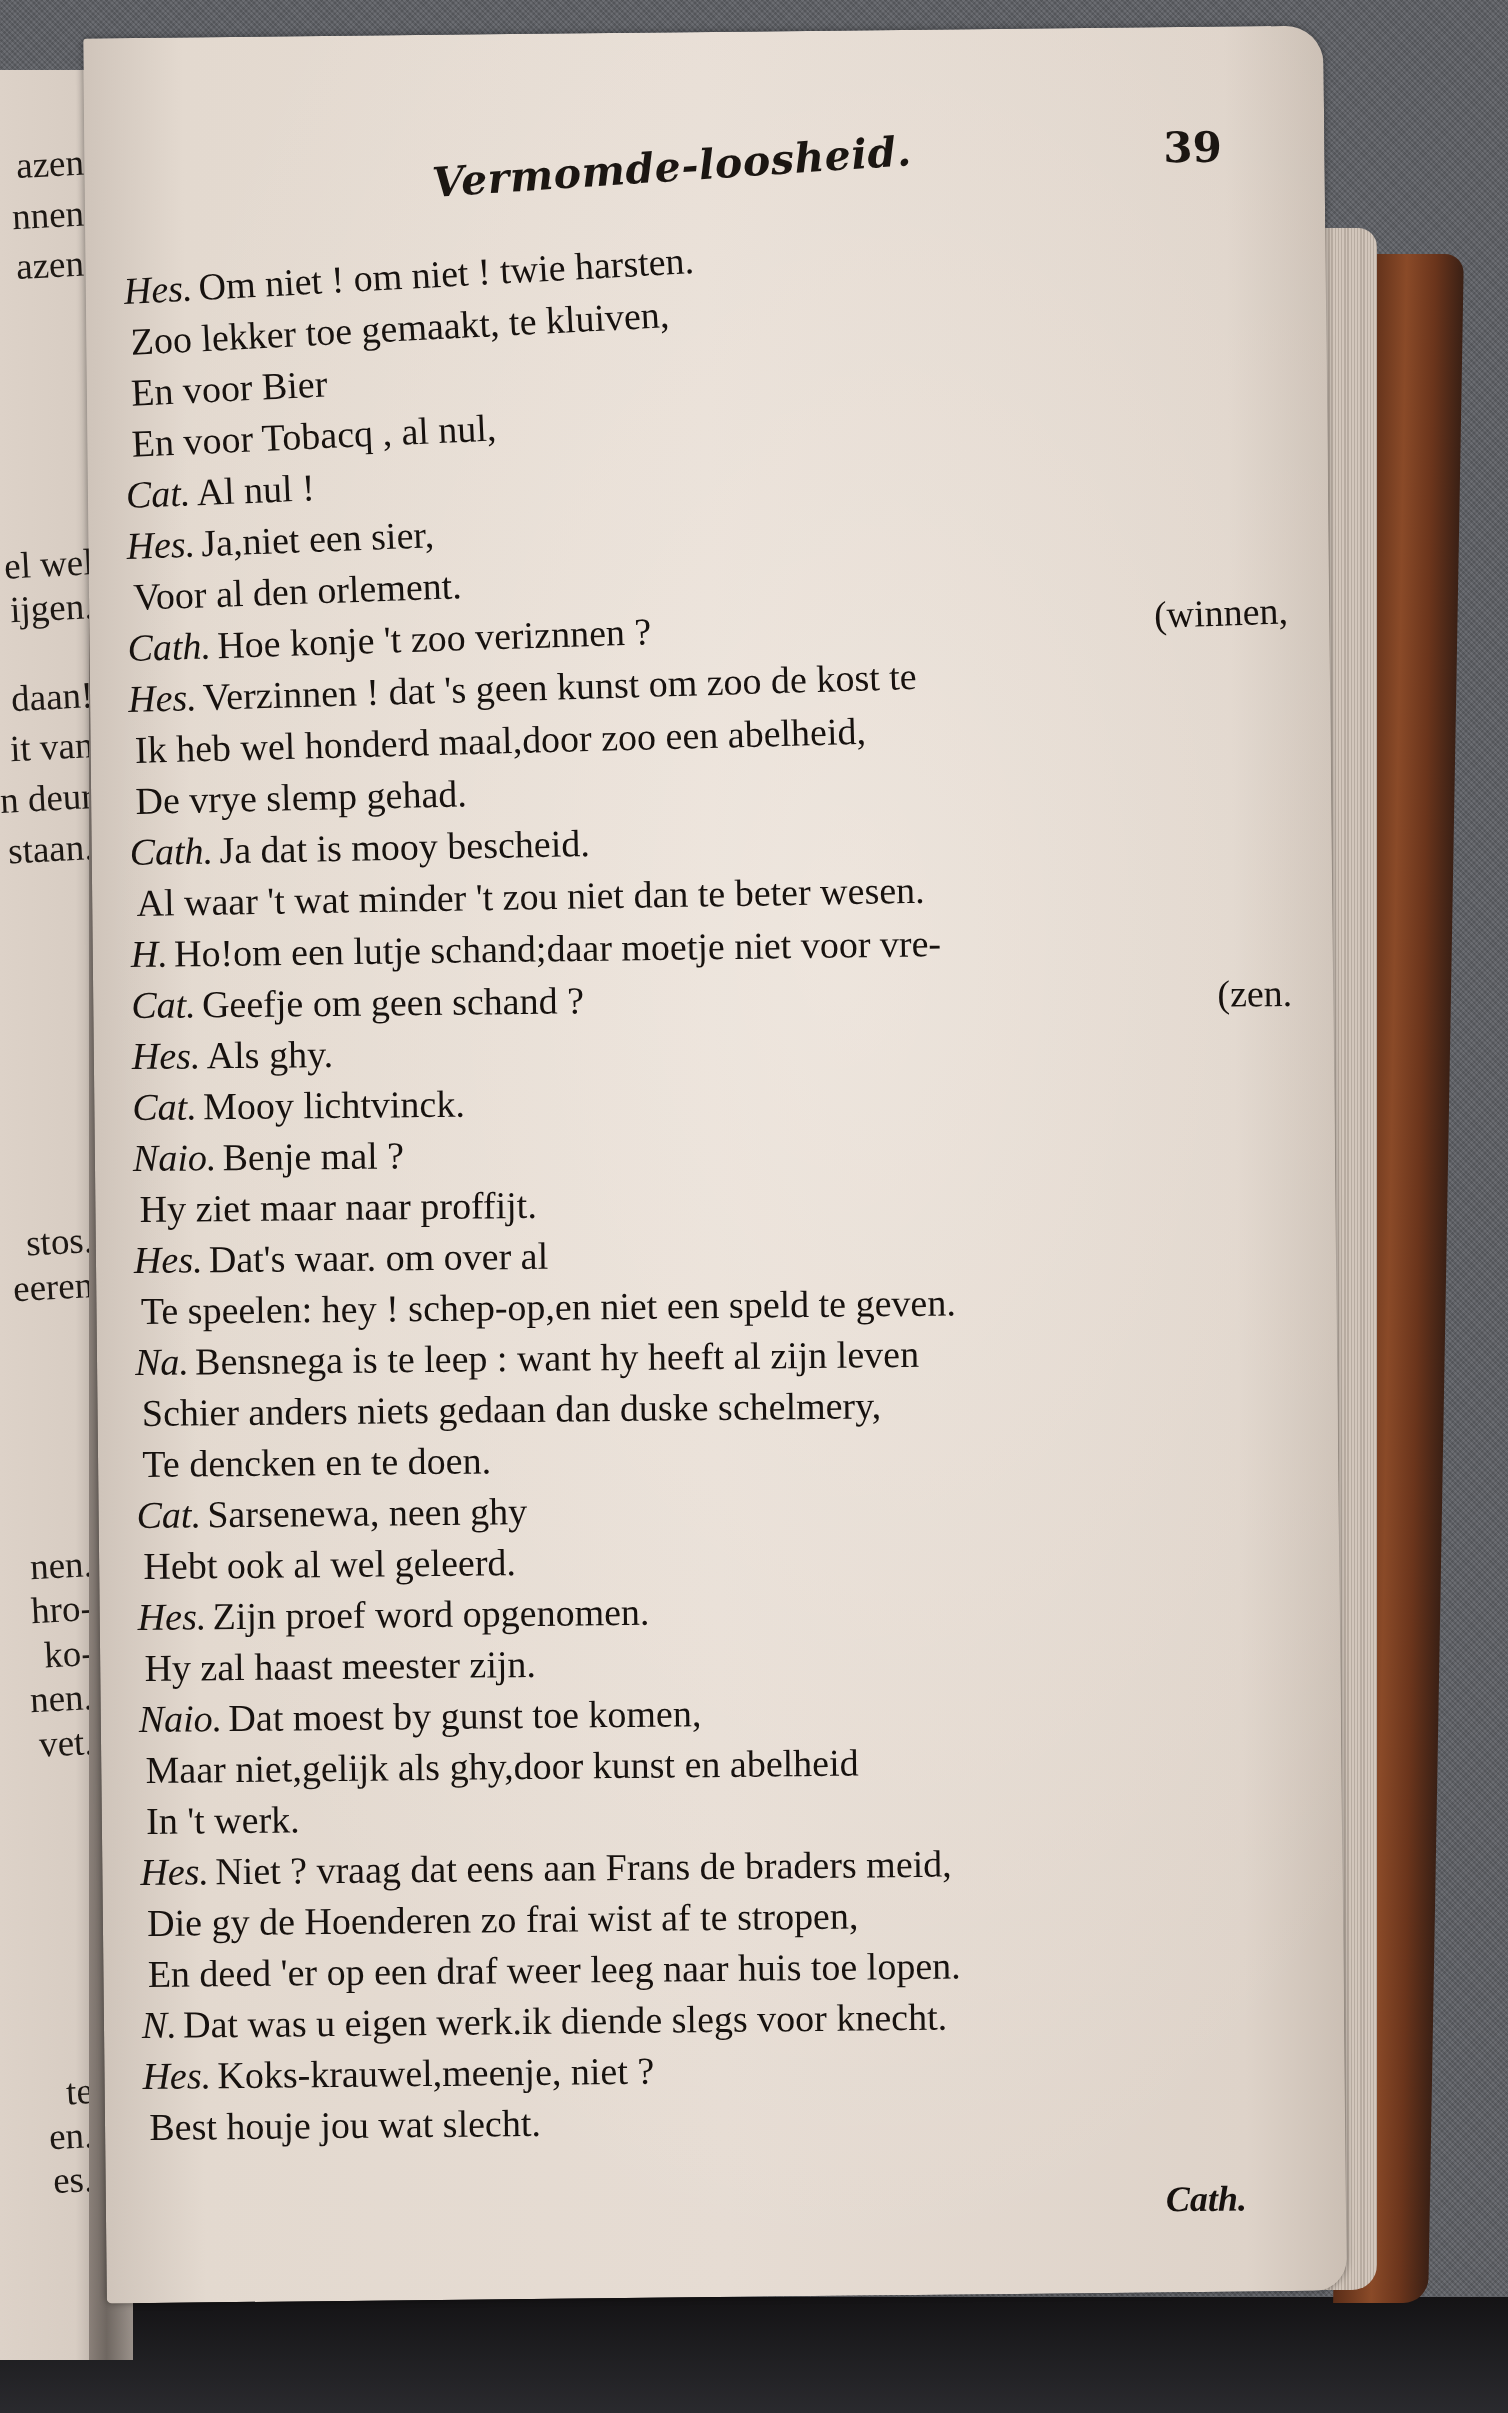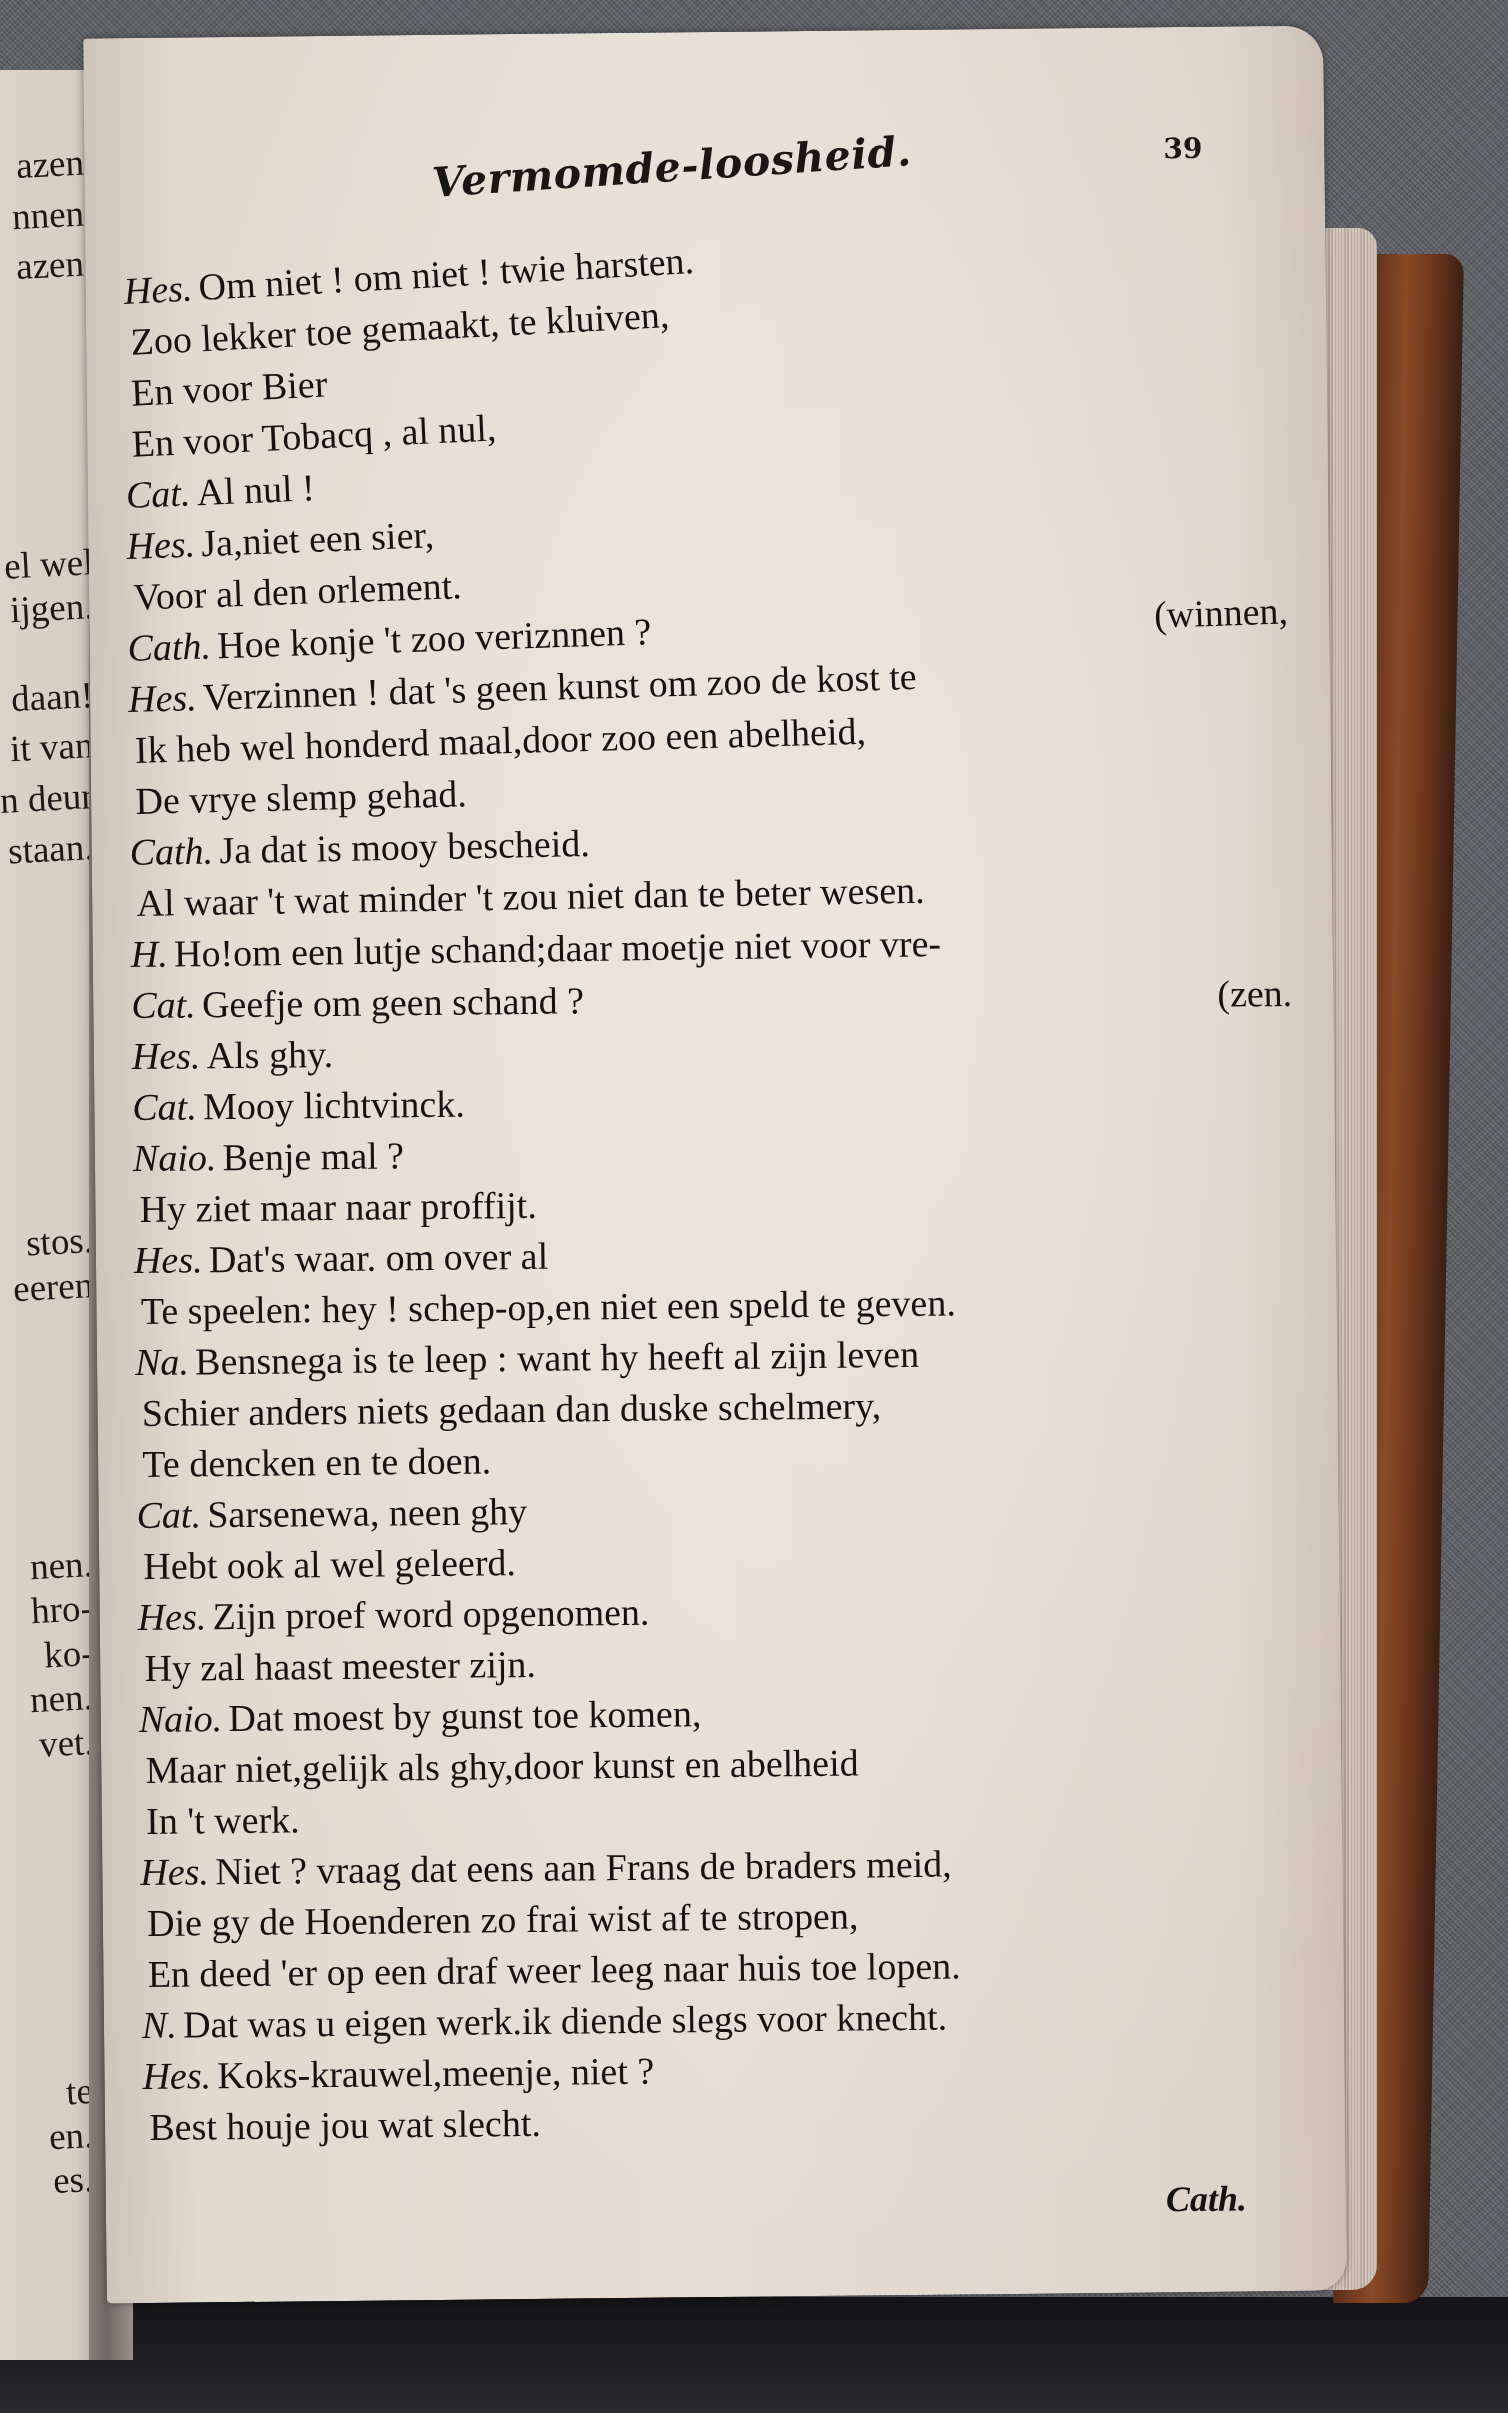--- a/index.html
+++ b/index.html
@@ -53,22 +53,22 @@
     transform: rotate(-0.6deg);
     box-shadow: 0 0 7.6px rgba(0,0,0,0.4);
   }
   .running-head {
     position: absolute; left: 349px; top: 124px;
     font-size: 41px; font-style: italic; font-weight: bold; color: #1b1612;
     transform: rotate(-3.2deg); transform-origin: left bottom;
     font-family: "DejaVu Serif", serif; letter-spacing: 0.6px;
   }
   .page-number {
-    position: absolute; left: 1079px; top: 105px;
-    font-size: 28px; font-weight: bold; color: #1b1612;
+    position: absolute; left: 1079px; top: 96px;
+    font-size: 42px; font-weight: bold; color: #1b1612;
     font-family: "DejaVu Serif", serif;
   }
   .text-block {
     position: absolute; left: 38px; top: 228px; width: 1180px;
   }
   .line {
     position: relative; height: 51px; line-height: 51px;
     font-size: 38px; color: #17120f; white-space: nowrap;
     font-family: "Liberation Serif", serif;
   }

